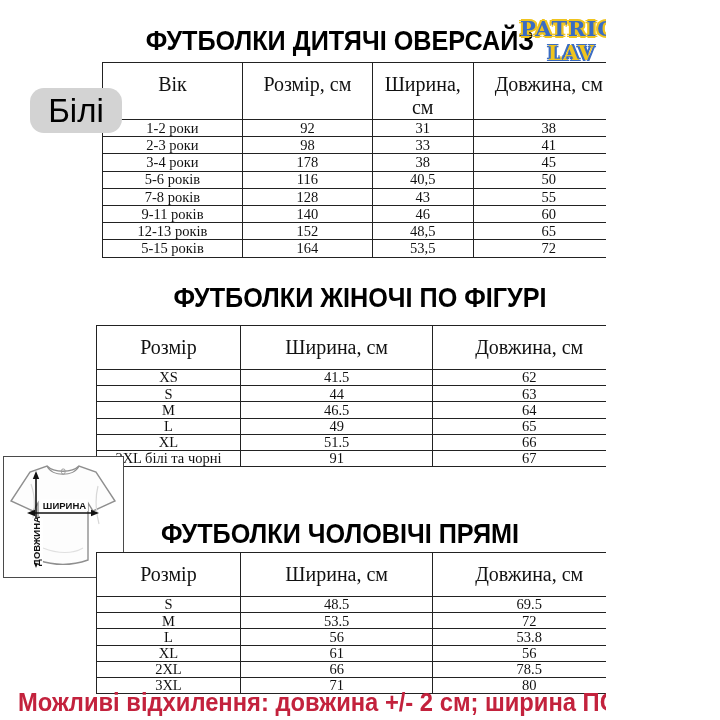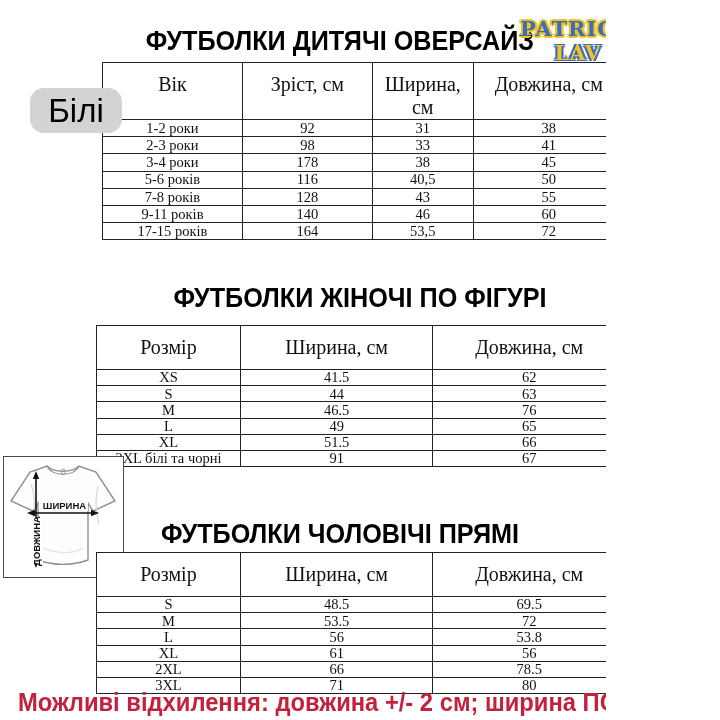--- a/index.html
+++ b/index.html
@@ -28,21 +28,21 @@
   
   .color-badge{position:absolute;left:30px;top:88px;width:92px;height:45px;z-index:3;
                background:#d3d3d3;font-family:"Liberation Sans",sans-serif;font-size:33px;
                line-height:45px;text-align:center;color:#000;}
 
   
   .logo-line1{position:absolute;left:520px;top:16px;width:120px;text-align:center;
               font-family:"DejaVu Serif",serif;font-weight:700;font-size:21px;letter-spacing:1px;
               color:#3a6cc3;white-space:nowrap;
               text-shadow:-2px -1px 0 #f0c41e,2px -1px 0 #f0c41e,-2px 1px 0 #f0c41e,2px 1px 0 #f0c41e,0 -2px 0 #f0c41e,0 2px 0 #f0c41e;}
-  .logo-line2{position:absolute;left:528px;top:41px;width:100px;text-align:center;
+  .logo-line2{position:absolute;left:548px;top:41px;width:100px;text-align:left;
               font-family:"DejaVu Serif",serif;font-weight:700;font-size:20px;letter-spacing:1px;
               color:#f0c41e;white-space:nowrap;
               text-shadow:-2px -1px 0 #3a6cc3,2px -1px 0 #3a6cc3,-2px 1px 0 #3a6cc3,2px 1px 0 #3a6cc3;}
   .hearts{position:absolute;left:630px;top:0px;}
 
   
   .tshirt-box{position:absolute;left:3px;top:456px;}
 
   
   .footnote{position:absolute;left:0;top:688px;width:720px;text-align:center;
@@ -86,21 +86,21 @@
   <table class="size" id="table-0">
     <colgroup>
         <col style="width:26.8%">
         <col style="width:24.9%">
         <col style="width:19.3%">
         <col style="width:29%">
       </colgroup>
   <thead>
         <tr>
           <th>Вік</th>
-          <th>Зріст, см</th>
+          <th>Розмір, см</th>
           <th>Ширина, см</th>
           <th>Довжина, см</th>
         </tr>
       </thead>
       <tbody>
         <tr>
           <td>1-2 роки</td>
           <td>92</td>
           <td>31</td>
           <td>38</td>
@@ -129,21 +129,27 @@
           <td>43</td>
           <td>55</td>
         </tr>
         <tr>
           <td>9-11 років</td>
           <td>140</td>
           <td>46</td>
           <td>60</td>
         </tr>
         <tr>
-          <td>17-15 років</td>
+          <td>12-13 років</td>
+          <td>152</td>
+          <td>48,5</td>
+          <td>65</td>
+        </tr>
+        <tr>
+          <td>5-15 років</td>
           <td>164</td>
           <td>53,5</td>
           <td>72</td>
         </tr>
       </tbody>
     </table>
 
   <div class="sec-title t2" style="top:282px">ФУТБОЛКИ ЖІНОЧІ ПО ФІГУРІ</div>
 
   <table class="size" id="table-1">
@@ -166,21 +172,21 @@
           <td>62</td>
         </tr>
         <tr>
           <td>S</td>
           <td>44</td>
           <td>63</td>
         </tr>
         <tr>
           <td>M</td>
           <td>46.5</td>
-          <td>76</td>
+          <td>64</td>
         </tr>
         <tr>
           <td>L</td>
           <td>49</td>
           <td>65</td>
         </tr>
         <tr>
           <td>XL</td>
           <td>51.5</td>
           <td>66</td>

